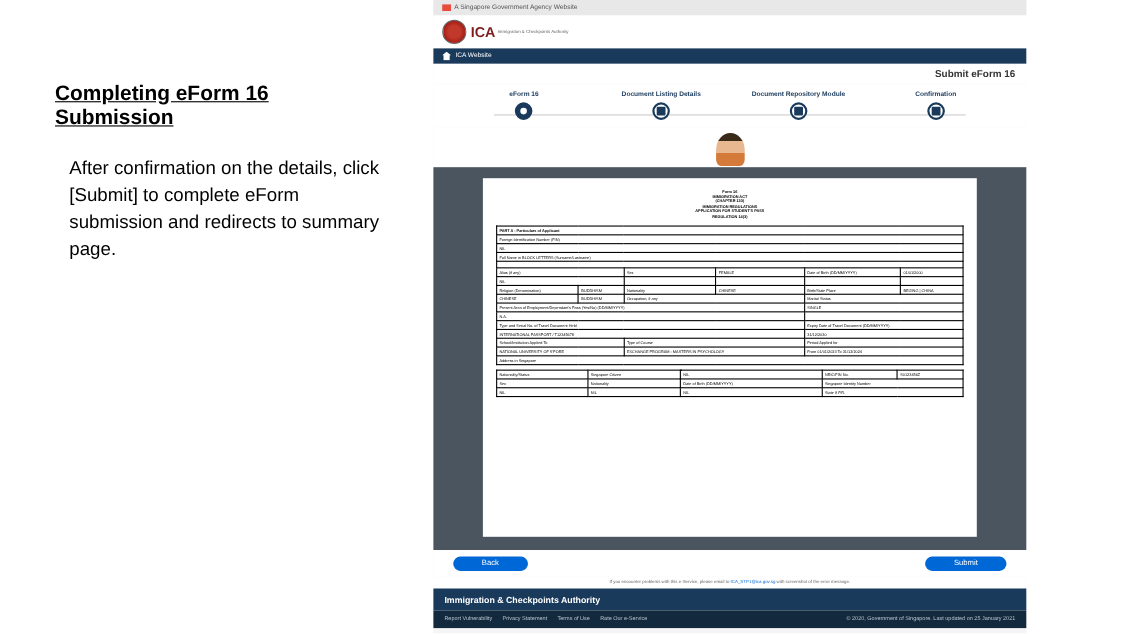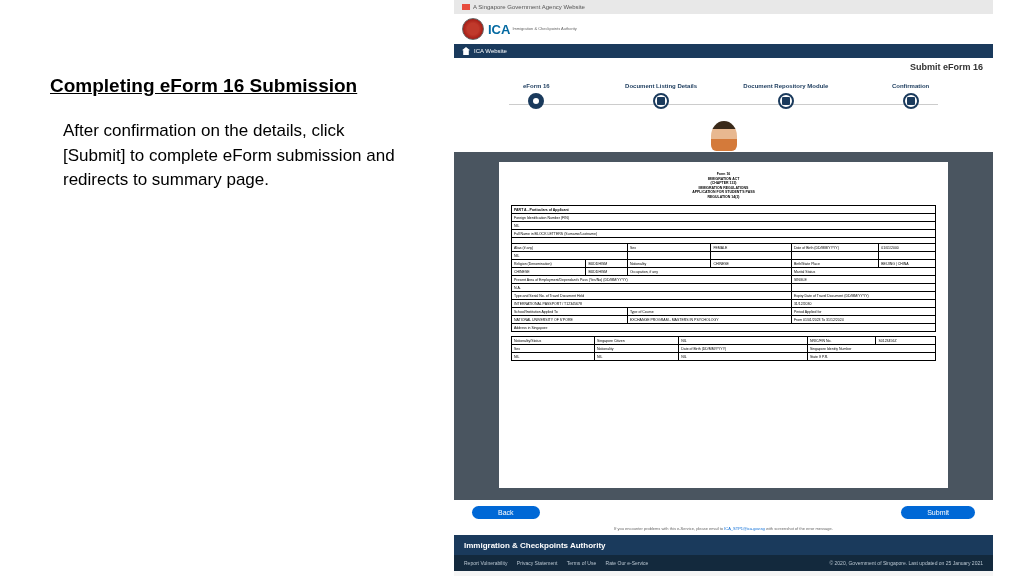--- a/index.html
+++ b/index.html
@@ -1,29 +1,29 @@
 <!DOCTYPE html>
 <html><head>
   <meta charset="utf-8">
   <style>
     * { margin: 0; padding: 0; box-sizing: border-box; font-family: Arial, sans-serif; }
     body { width: 1024px; height: 576px; background: #fff; display: flex; }
     
-    .left-panel { width: 454px; padding: 75px 45px 0 50px; }
+    .left-panel { width: 394px; padding: 75px 45px 0 50px; }
     .left-title { font-size: 19px; font-weight: bold; text-decoration: underline; margin-bottom: 22px; color: #000; }
     .left-body { font-size: 17px; line-height: 1.45; color: #000; margin-left: 13px; }
     
     .right-panel { width: 539px; background: #f5f5f5; position: relative; }
     
     .gov-bar { height: 14px; background: #e8e8e8; display: flex; align-items: center; padding-left: 8px; font-size: 6px; color: #555; }
     .gov-bar::before { content: ""; width: 8px; height: 6px; background: #e74c3c; margin-right: 3px; }
     
     .logo-bar { height: 30px; background: #fff; display: flex; align-items: center; padding-left: 8px; }
     .logo-emblem { width: 22px; height: 22px; border-radius: 50%; background: radial-gradient(circle, #c0392b 40%, #8b0000 100%); border: 1px solid #666; }
-    .logo-text { font-size: 13px; font-weight: bold; color: #0369a1; margin-left: 4px; }
+    .logo-text { font-size: 13px; font-weight: bold; color: #7f1d1d; margin-left: 4px; }
     .logo-sub { font-size: 4px; color: #666; margin-left: 2px; line-height: 1; }
     
     .nav-bar { height: 14px; background: #1a3a5c; display: flex; align-items: center; padding-left: 8px; }
     .nav-home { width: 8px; height: 8px; background: #fff; clip-path: polygon(50% 0, 100% 40%, 85% 40%, 85% 100%, 15% 100%, 15% 40%, 0 40%); }
     .nav-text { color: #fff; font-size: 6px; margin-left: 4px; }
     
     .page-title-bar { padding: 4px 10px; background: #fff; font-size: 9px; font-weight: bold; color: #333; text-align: right; }
     
     .stepper { height: 40px; background: #fff; display: flex; align-items: center; justify-content: space-around; padding: 0 20px; position: relative; }
     .stepper::before { content: ""; position: absolute; height: 1px; background: #ccc; left: 55px; right: 55px; top: 28px; z-index: 0; }

